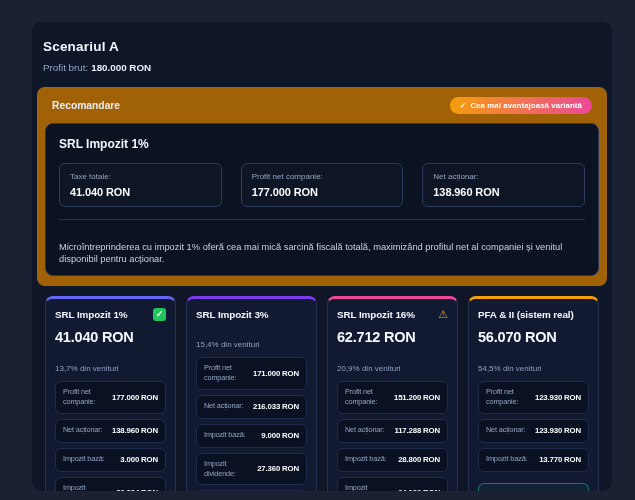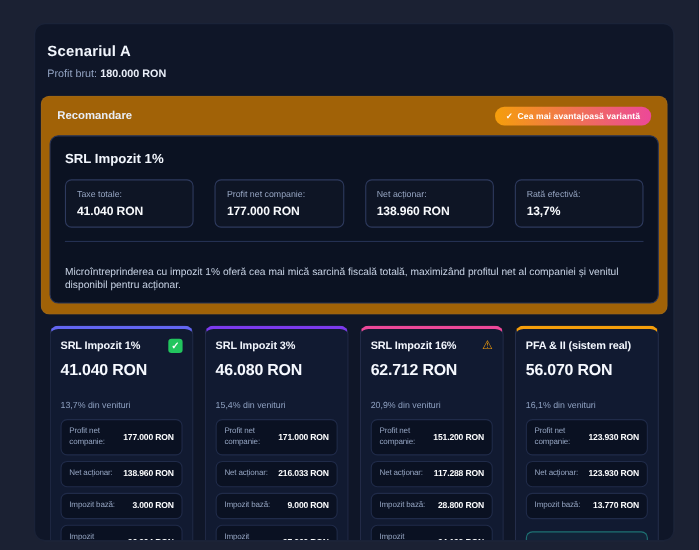--- a/index.html
+++ b/index.html
@@ -116,24 +116,20 @@
           <div class="stat">
             <div class="stat-label">Profit net companie:</div>
             <div class="stat-value">177.000 RON</div>
           </div>
 
           <div class="stat">
             <div class="stat-label">Net acționar:</div>
             <div class="stat-value">138.960 RON</div>
           </div>
 
-          <div class="stat">
-            <div class="stat-label">Rată efectivă:</div>
-            <div class="stat-value">13,7%</div>
-          </div>
         </div>
       <p class="desc">Microîntreprinderea cu impozit 1% oferă cea mai mică sarcină fiscală totală, maximizând profitul net al companiei și venitul disponibil pentru acționar.</p>
     </div>
   </section>
 
   <div class="cards">
 
       <article class="card" style="border-top-color: rgb(99, 102, 241);">
         <div class="card-head">
           <h3 class="card-title">SRL Impozit 1%</h3>
@@ -170,21 +166,20 @@
             </div>
           </div>
 
       </article>
 
       <article class="card" style="border-top-color: rgb(124, 58, 237);">
         <div class="card-head">
           <h3 class="card-title">SRL Impozit 3%</h3>
 
         </div>
-        <div class="card-total">46.080 RON</div>
         <div class="card-pct">15,4% din venituri</div>
         <div class="rows">
 
             <div class="row">
               <span class="row-label">Profit net companie:</span>
               <span class="row-value">171.000 RON</span>
             </div>
 
             <div class="row">
               <span class="row-label">Net acționar:</span>
@@ -246,21 +241,21 @@
           </div>
 
       </article>
 
       <article class="card" style="border-top-color: rgb(245, 158, 11);">
         <div class="card-head">
           <h3 class="card-title">PFA &amp; II (sistem real)</h3>
 
         </div>
         <div class="card-total">56.070 RON</div>
-        <div class="card-pct">16,1% din venituri</div>
+        <div class="card-pct">54,5% din venituri</div>
         <div class="rows">
 
             <div class="row">
               <span class="row-label">Profit net companie:</span>
               <span class="row-value">123.930 RON</span>
             </div>
 
             <div class="row">
               <span class="row-label">Net acționar:</span>
               <span class="row-value">123.930 RON</span>

